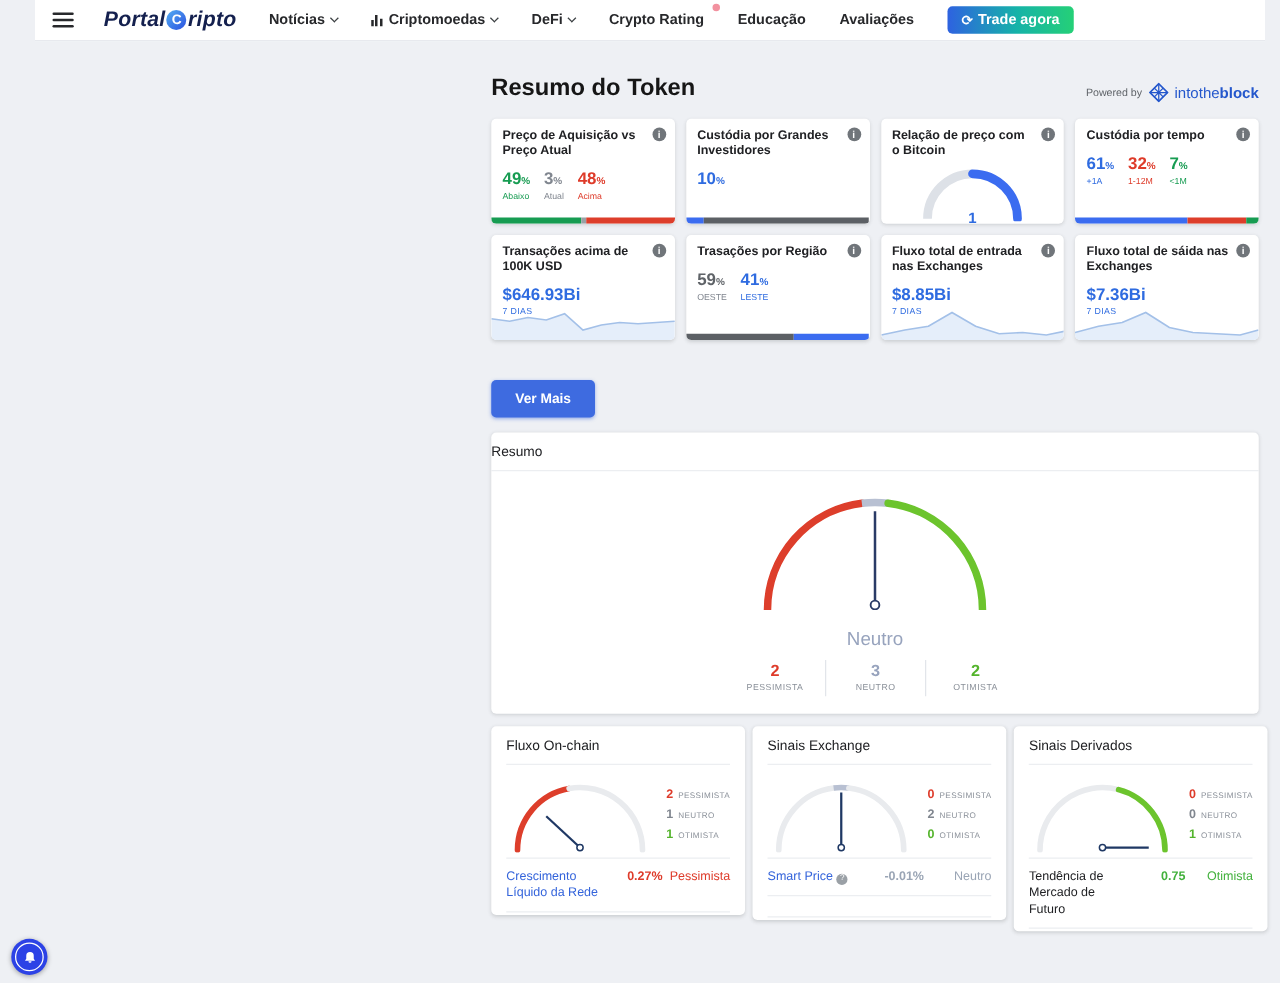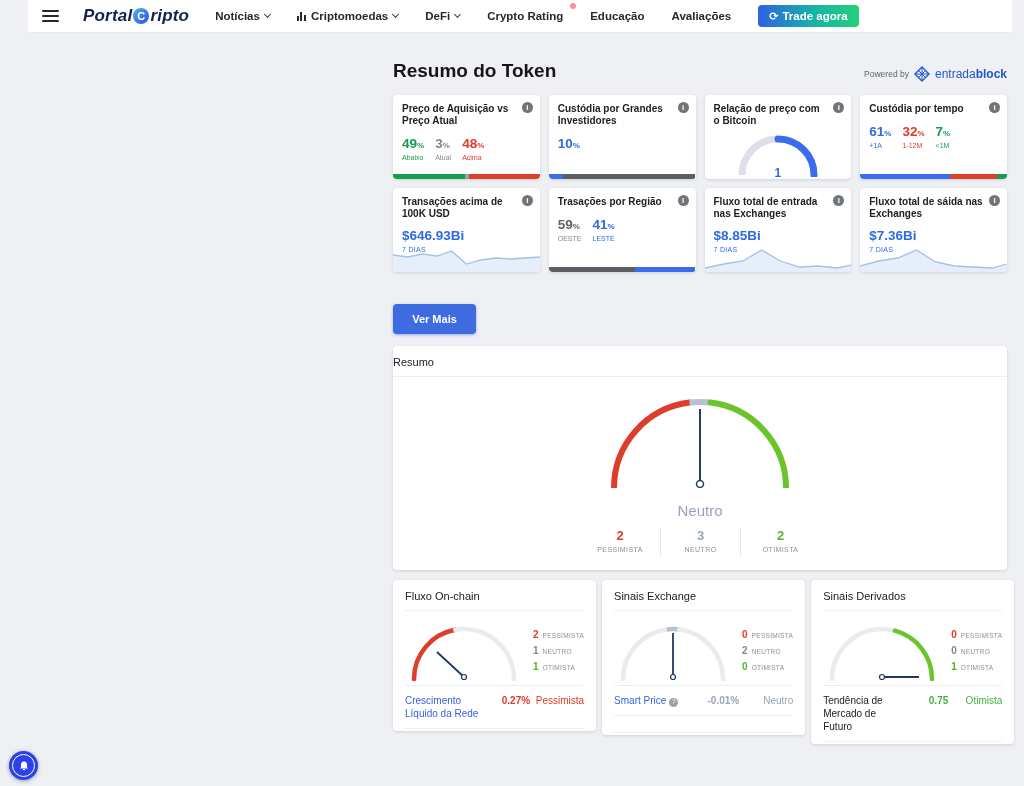--- a/index.html
+++ b/index.html
@@ -174,21 +174,21 @@
   <div class="section-head">
     <div>
       <div class="h-title">Resumo do Token</div>
     </div>
     <div class="powered">
       <span class="pby">Powered by</span>
       <svg width="16" height="16" viewBox="0 0 16 16">
         <path d="M8 1 L15 8 L8 15 L1 8 Z" fill="none" stroke="#2457cc" stroke-width="1.4"></path>
         <path d="M8 1 L8 15 M1 8 L15 8 M4.5 4.5 L11.5 11.5 M11.5 4.5 L4.5 11.5" stroke="#2457cc" stroke-width="1"></path>
       </svg>
-      <span class="itb-name"><span>entrada</span><b>block</b></span>
+      <span class="itb-name"><span>intothe</span><b>block</b></span>
     </div>
   </div>
 
   
   <div class="cards">
 
     <div class="card">
       <div class="card-title">Preço de Aquisição vs Preço Atual</div>
       <div class="info-icon">i</div>
       <div class="stats">

